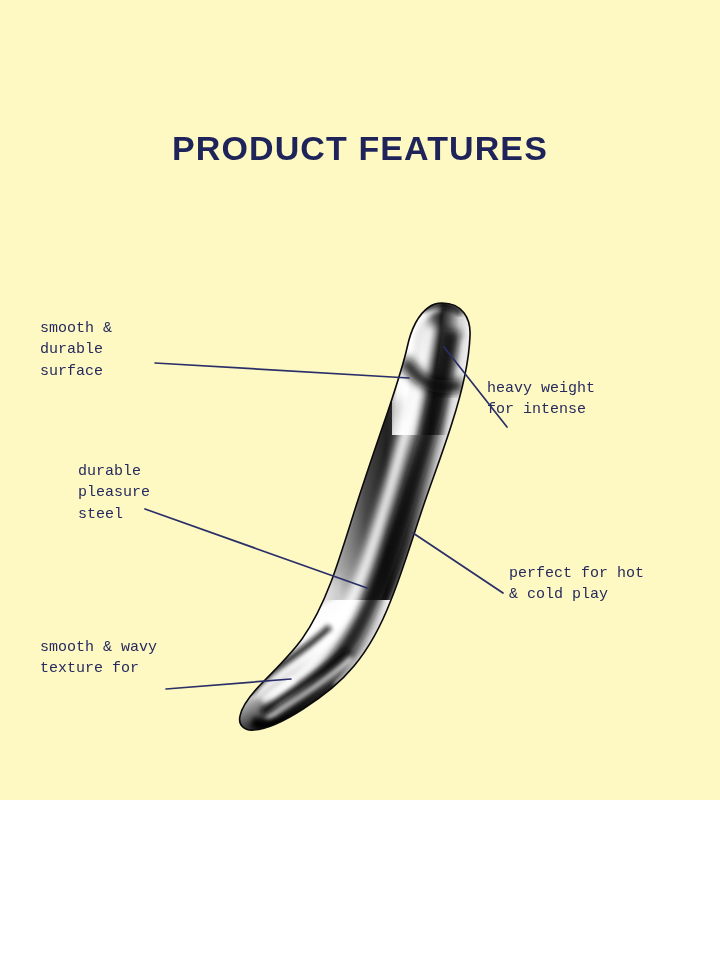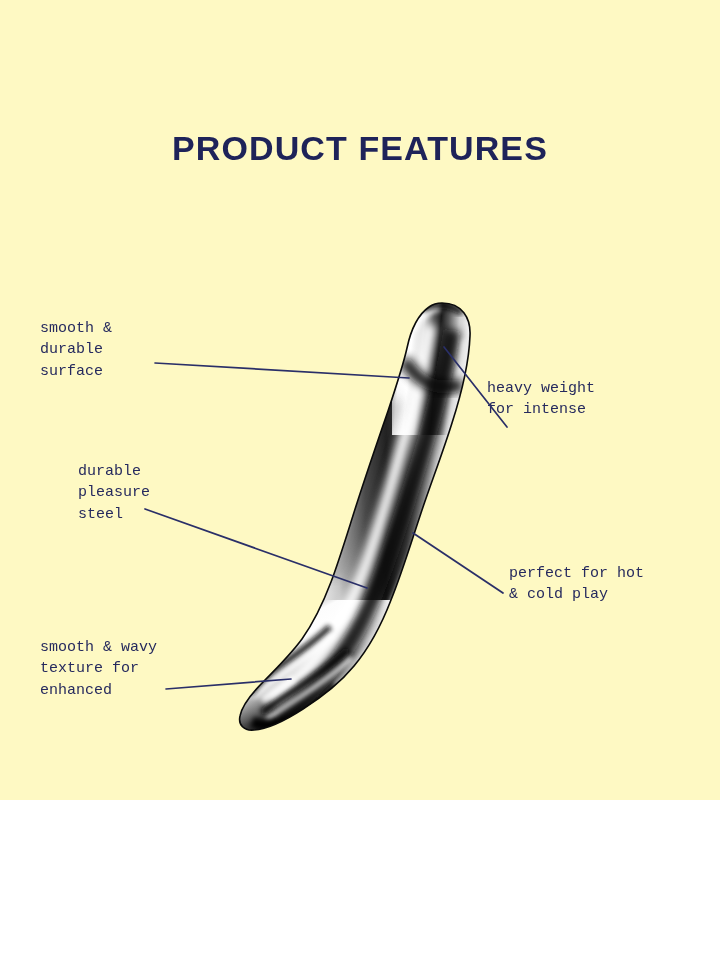--- a/index.html
+++ b/index.html
@@ -242,21 +242,20 @@
 
   <div class="label left" id="label-durable-steel">
     <span class="ln">durable</span>
     <span class="ln">pleasure</span>
     <span class="ln">steel</span>
   </div>
 
   <div class="label left" id="label-wavy-texture">
     <span class="ln">smooth &amp; wavy</span>
     <span class="ln">texture for</span>
-    <span class="ln">enhanced</span>
   </div>
 
   <div class="label right" id="label-heavy-weight">
     <span class="ln">heavy weight</span>
     <span class="ln">for intense</span>
   </div>
 
   <div class="label right" id="label-hot-cold">
     <span class="ln">perfect for hot</span>
     <span class="ln">&amp; cold play</span>

